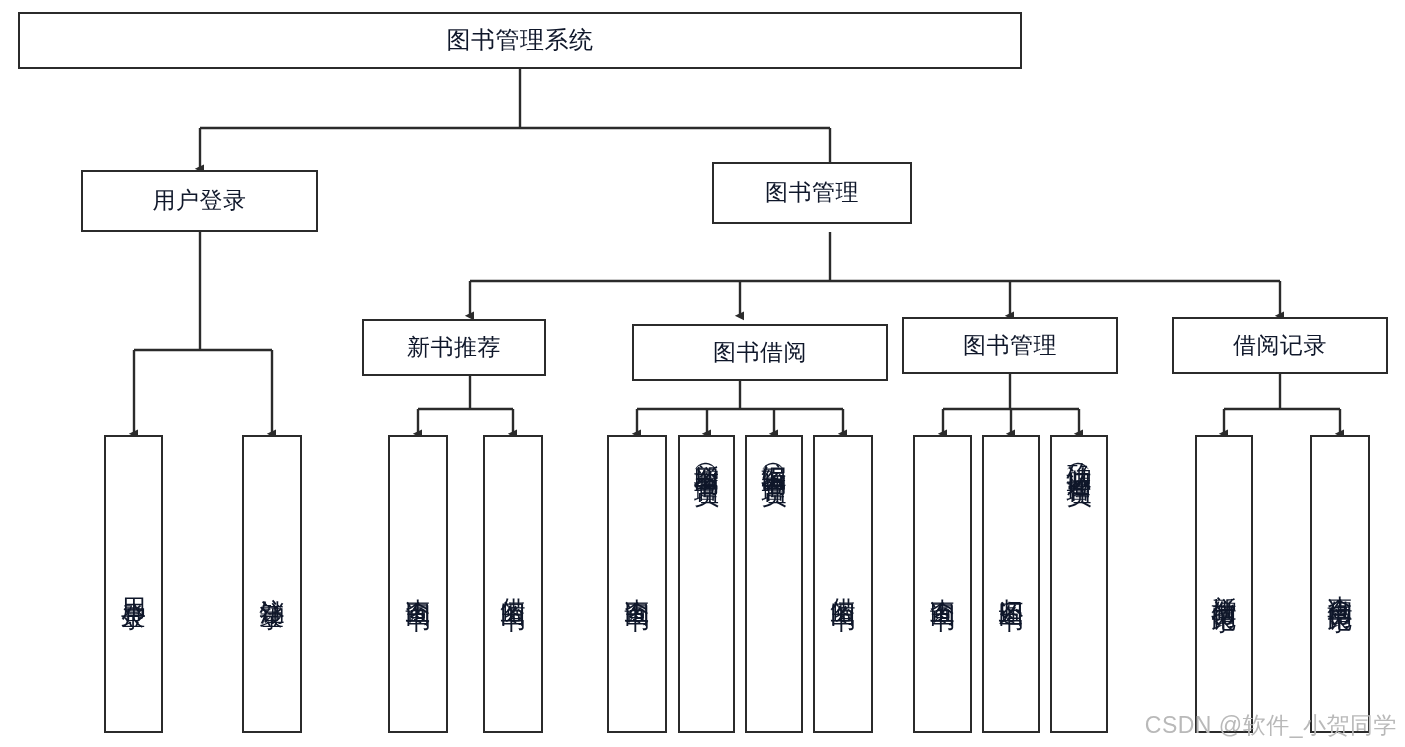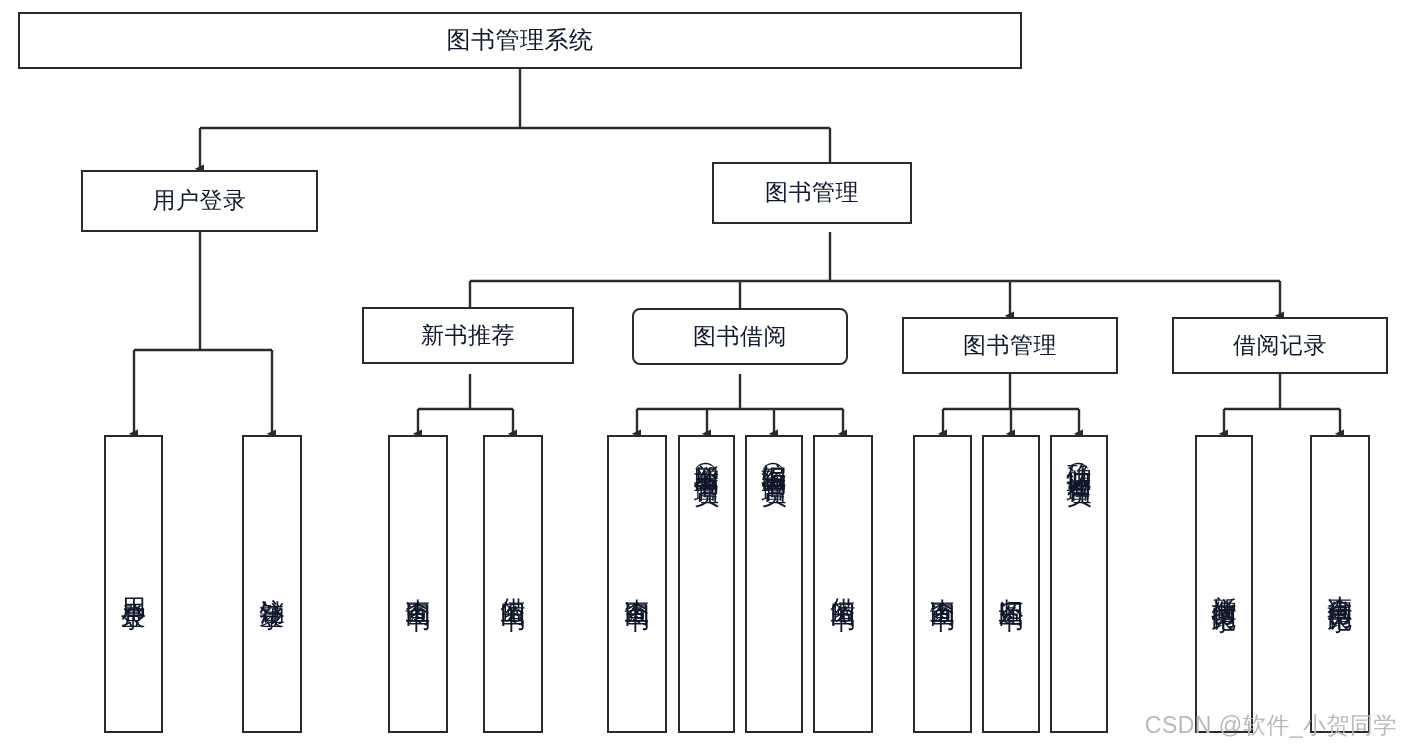--- a/index.html
+++ b/index.html
@@ -128,24 +128,24 @@
   <div class="watermark">CSDN @软件_小贺同学</div>
 <div class="node horiz root" style="left: 18px; top: 12px; width: 1004px; height: 57px;">
       <span class="label">图书管理系统</span>
     </div>
     <div class="node horiz" style="left: 81px; top: 170px; width: 237px; height: 62px;">
       <span class="label">用户登录</span>
     </div>
     <div class="node horiz" style="left: 712px; top: 162px; width: 200px; height: 62px;">
       <span class="label">图书管理</span>
     </div>
-    <div class="node horiz" style="left: 362px; top: 307px; width: 212px; height: 57px;">
+    <div class="node horiz" style="left: 362px; top: 319px; width: 184px; height: 57px;">
       <span class="label">新书推荐</span>
     </div>
-    <div class="node horiz" style="left: 632px; top: 308px; width: 216px; height: 57px; border-radius: 8px;">
+    <div class="node horiz" style="left: 632px; top: 324px; width: 256px; height: 57px;">
       <span class="label">图书借阅</span>
     </div>
     <div class="node horiz" style="left: 902px; top: 317px; width: 216px; height: 57px;">
       <span class="label">图书管理</span>
     </div>
     <div class="node horiz" style="left: 1172px; top: 317px; width: 216px; height: 57px;">
       <span class="label">借阅记录</span>
     </div>
     <div class="node vert centered" style="left: 104px; top: 435px; width: 59px; height: 298px;">
       <span class="label">用户登录</span>

